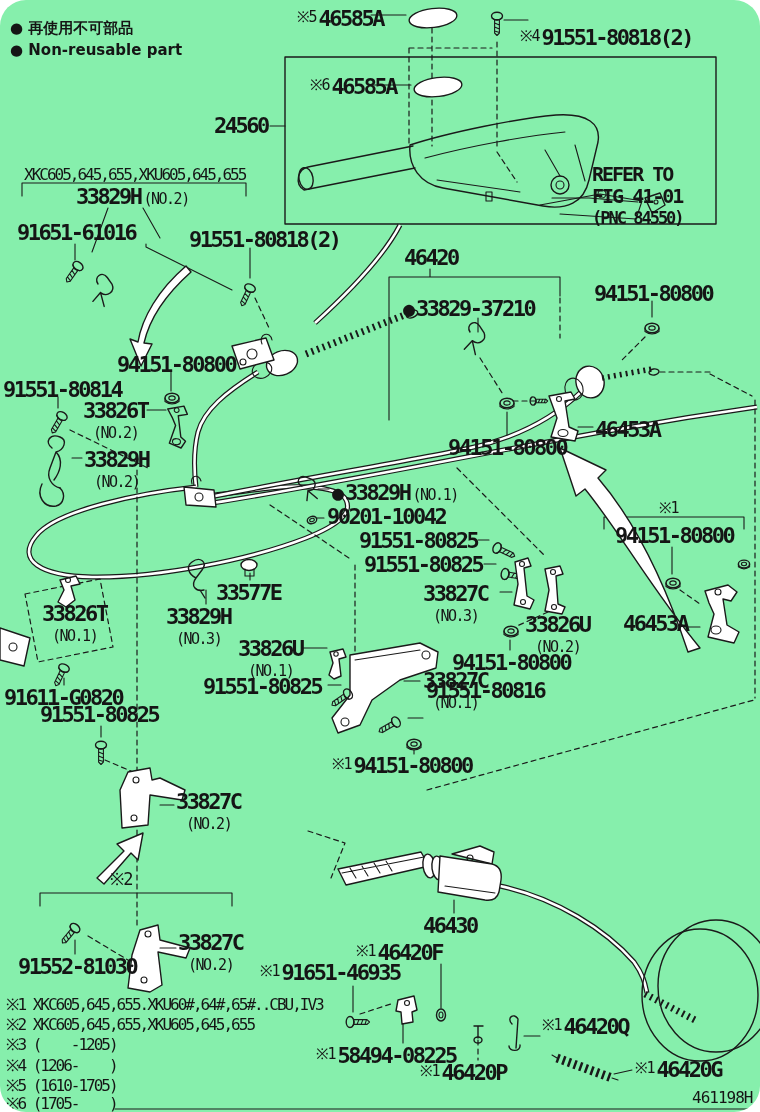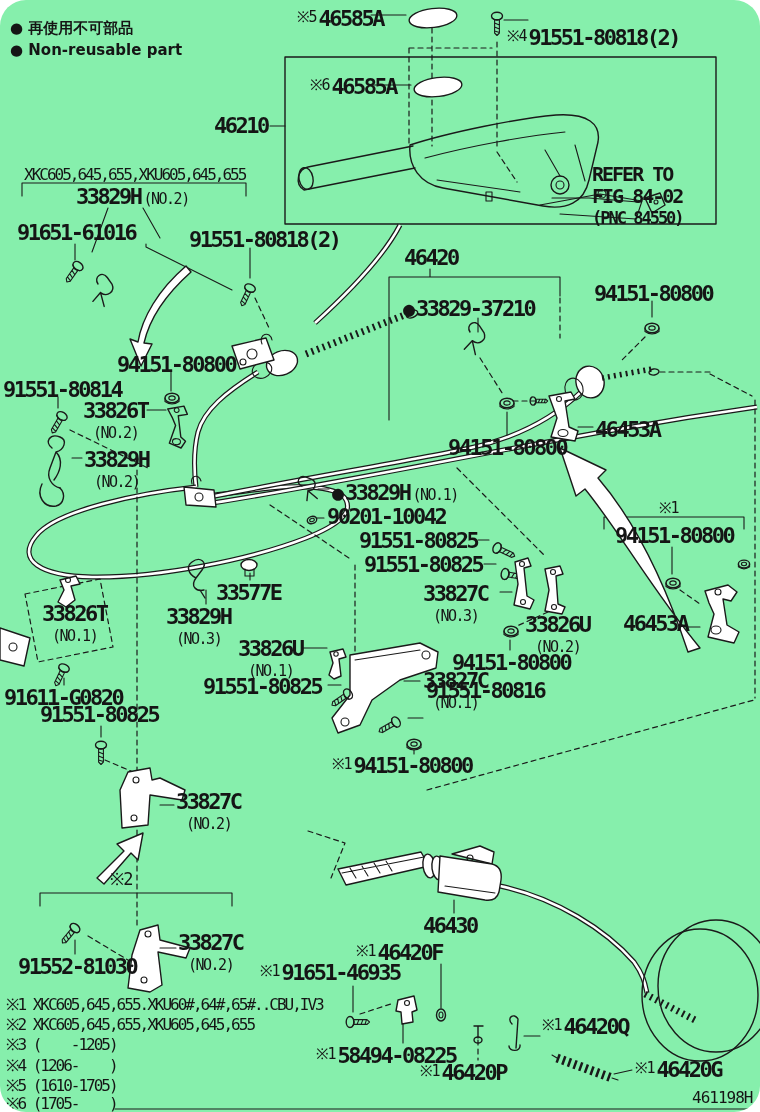--- a/index.html
+++ b/index.html
@@ -255,32 +255,32 @@
     <path class="s thin" d="M441,964 V1008 M353,986 V1012 M403,1043 V1024"></path>
     <path class="s thin" d="M540,1036 H524 M632,1070 L614,1074 M478,318 V332"></path>
     <path class="s thin" d="M115,1109 H760"></path>
   </g>
 </svg>
 
 <div class="legend" style="left:10px;top:19px">● 再使用不可部品</div>
 <div class="legend" style="left:10px;top:41px">● Non-reusable part</div>
 
 <div class="pn" style="left:297px;top:8px"><span class="pre">※5</span><span>46585A</span></div>
-<div class="pn" style="left:507px;top:27px"><span class="pre">※4</span><span>91551-80818(2)</span></div>
-<div class="pn" style="left:214px;top:115px"><span>46210</span></div>
+<div class="pn" style="left:520px;top:27px"><span class="pre">※4</span><span>91551-80818(2)</span></div>
+<div class="pn" style="left:214px;top:115px"><span>24560</span></div>
 <div class="pn" style="left:310px;top:76px"><span class="pre">※6</span><span>46585A</span></div>
 
 <div class="small" style="left:24px;top:165px">XKC605,645,655,XKU605,645,655</div>
 <div class="pn" style="left:76px;top:186px"><span>33829H</span><span class="note">(NO.2)</span></div>
 <div class="pn" style="left:17px;top:222px"><span>91651-61016</span></div>
 <div class="pn" style="left:189px;top:229px"><span>91551-80818(2)</span></div>
 
 <div class="refer" style="left:592px;top:151px">
   <div>REFER TO</div>
-  <div>FIG 84-02</div>
+  <div>FIG 41-01</div>
   <div class="sub">(PNC 84550)</div>
 </div>
 
 <div class="pn" style="left:404px;top:247px"><span>46420</span></div>
 <div class="pn" style="left:403px;top:298px"><span class="pre" style="font-size:20px;vertical-align:0">●</span><span>33829-37210</span></div>
 <div class="pn" style="left:594px;top:283px"><span>94151-80800</span></div>
 <div class="pn" style="left:117px;top:354px"><span>94151-80800</span></div>
 <div class="pn" style="left:3px;top:379px"><span>91551-80814</span></div>
 <div class="pn nb" style="left:83px;top:400px"><span>33826T</span><span class="note">(NO.2)</span></div>
 <div class="pn nb" style="left:84px;top:449px"><span>33829H</span><span class="note">(NO.2)</span></div>

